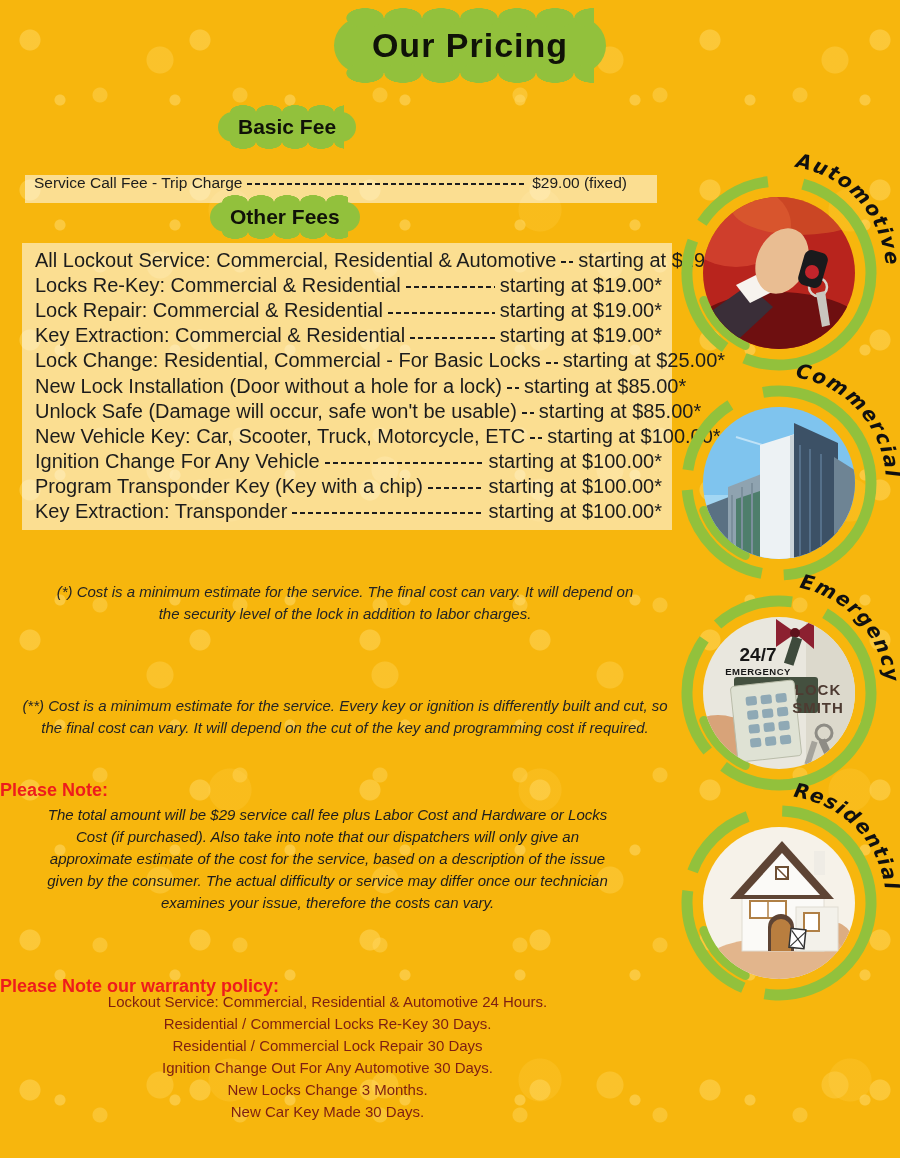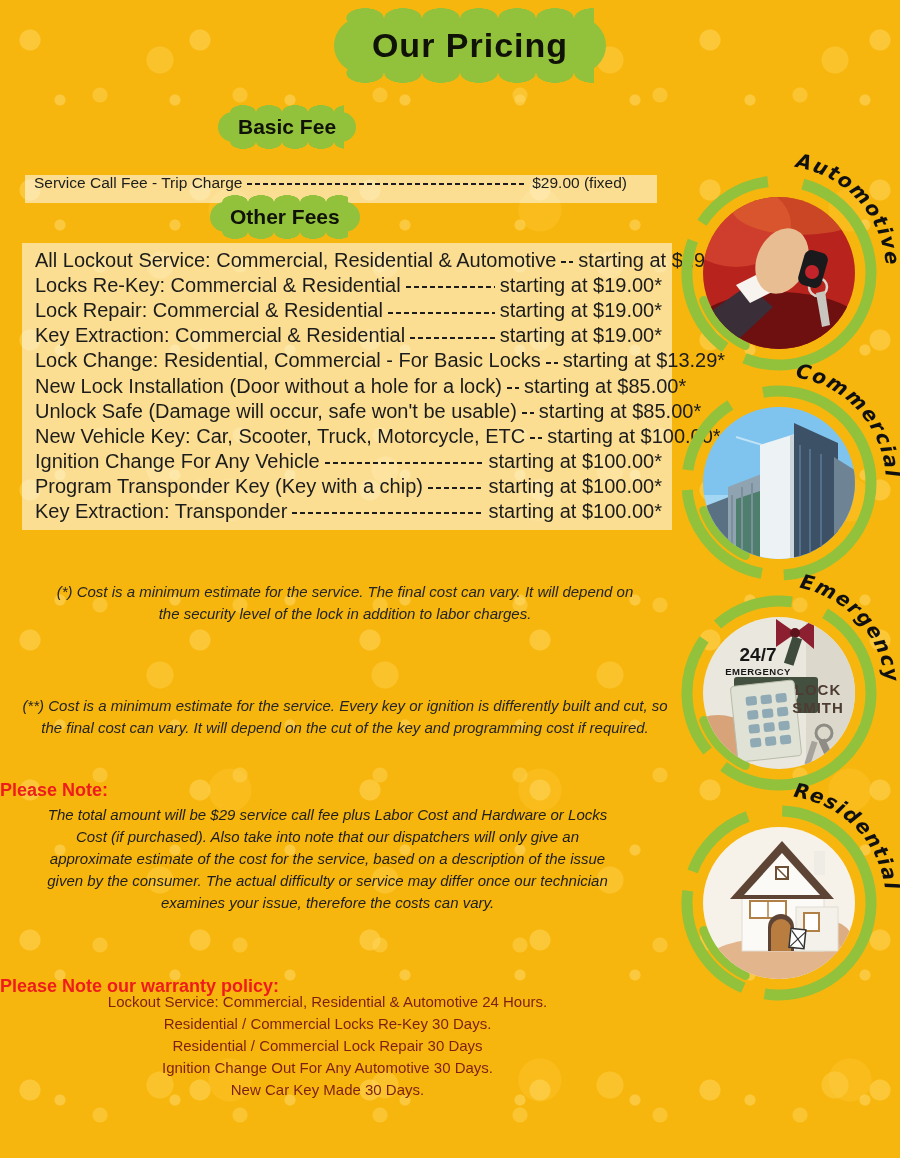--- a/index.html
+++ b/index.html
@@ -129,21 +129,21 @@
 
       <div class="fee-row">
         <span>Key Extraction: Commercial &amp; Residential</span>
         <span class="leader"></span>
         <span>starting at $19.00*</span>
       </div>
 
       <div class="fee-row">
         <span>Lock Change: Residential, Commercial - For Basic Locks</span>
         <span class="leader"></span>
-        <span>starting at $13.29*</span>
+        <span>starting at $25.00*</span>
       </div>
 
       <div class="fee-row">
         <span>New Lock Installation (Door without a hole for a lock)</span>
         <span class="leader"></span>
         <span>starting at $85.00*</span>
       </div>
 
       <div class="fee-row">
         <span>Unlock Safe (Damage will occur, safe won't be usable)</span>
@@ -186,20 +186,21 @@
   <div class="warranty-list">
 
       <div>Lockout Service: Commercial, Residential &amp; Automotive 24 Hours.</div>
 
       <div>Residential / Commercial Locks Re-Key 30 Days.</div>
 
       <div>Residential / Commercial Lock Repair 30 Days</div>
 
       <div>Ignition Change Out For Any Automotive 30 Days.</div>
 
+      <div>New Locks Change 3 Months.</div>
 
       <div>New Car Key Made 30 Days.</div>
     </div>
 
   <div class="svc-col">
 
     <div class="svc-card" style="top:165px">
       <svg width="212" height="210" viewBox="0 0 212 210">
         <defs>
             <clipPath id="clip0">

